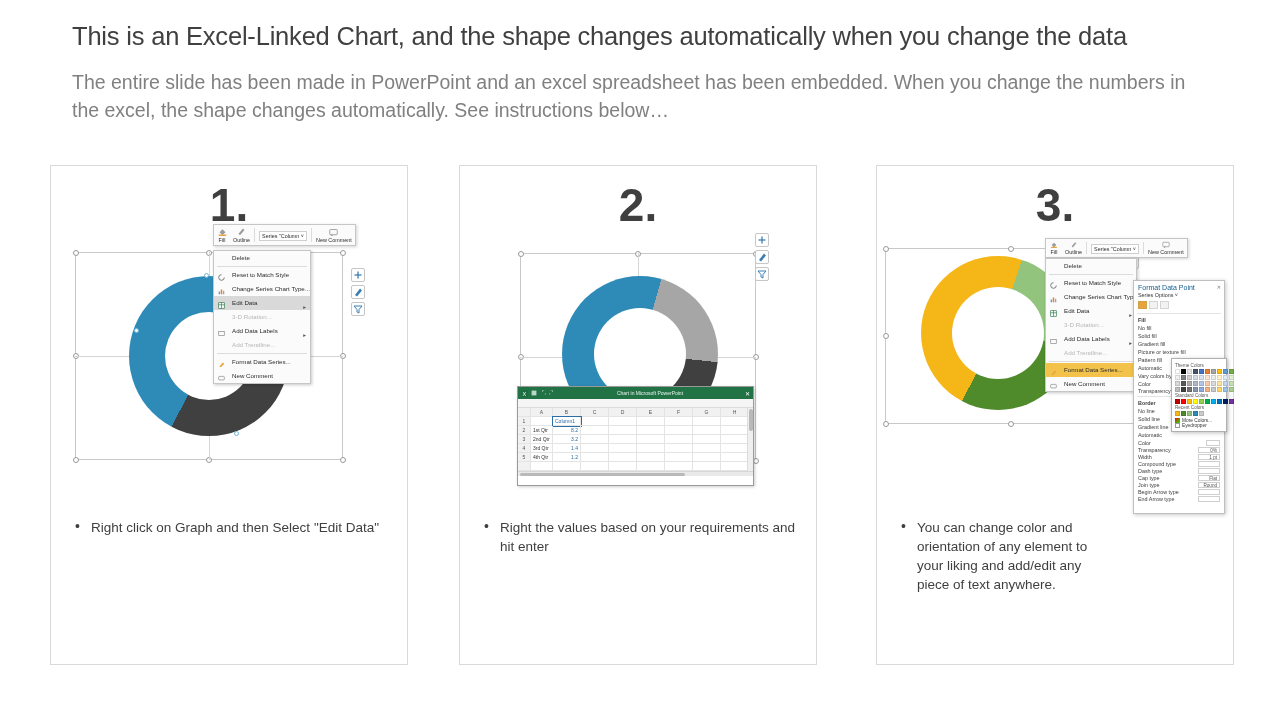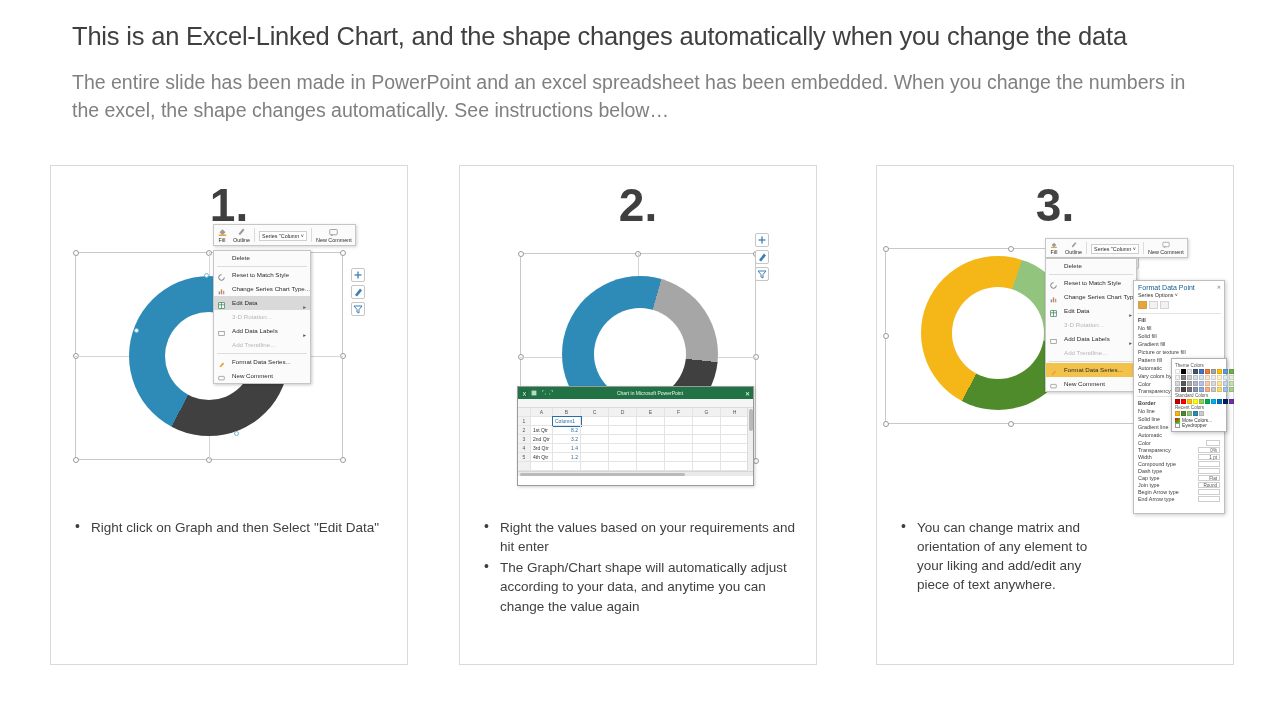--- a/index.html
+++ b/index.html
@@ -447,21 +447,20 @@
         </div>
         <div class="xlscroll">
           <div class="thumb"></div>
         </div>
       </div>
     </div>
 
     <div class="bullets">
       <ul>
         <li>Right the values based on your requirements and hit enter</li>
-        <li>The Graph/Chart shape will automatically adjust according to your data, and anytime you can change the value again</li>
       </ul>
     </div>
   </div>
 
   <div class="panel" id="panel-3">
     <div class="step-num">3.</div>
 
     <div class="figure">
       <div class="selframe" style="left:8px; top:20px; width:252px; height:176px;">
         <div class="handle" style="left:-3.5px; top:-3.5px;"></div>
@@ -727,18 +726,18 @@
         </div>
         <div style="display:flex; align-items:center; gap:2px;">
           <span style="width:5px;height:5px;display:inline-block;border:1px solid #999;"></span>
           <span>Eyedropper</span>
         </div>
       </div>
     </div>
 
     <div class="bullets" style="top:352px; width:215px;">
       <ul>
-        <li>You can change matrix and orientation of any element to your liking and add/edit any piece of text anywhere.</li>
+        <li>You can change color and orientation of any element to your liking and add/edit any piece of text anywhere.</li>
       </ul>
     </div>
   </div>
 
 </div>
 
 </body></html>

